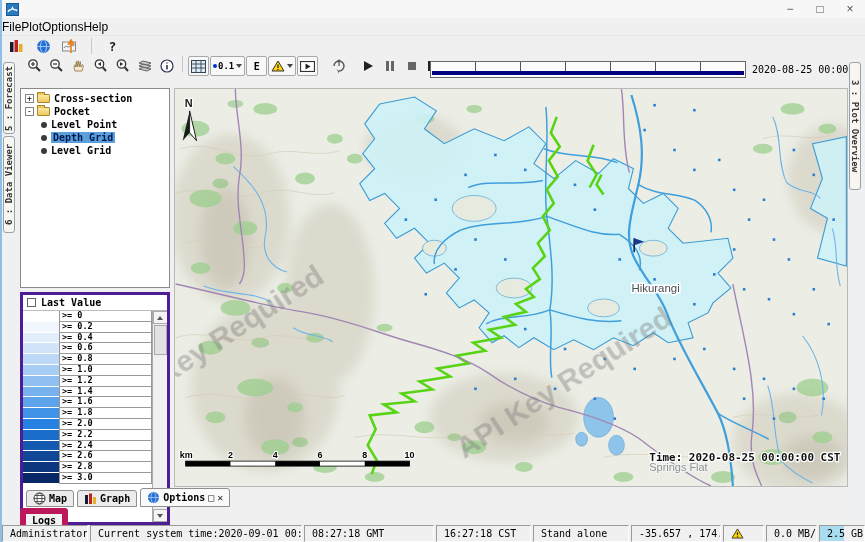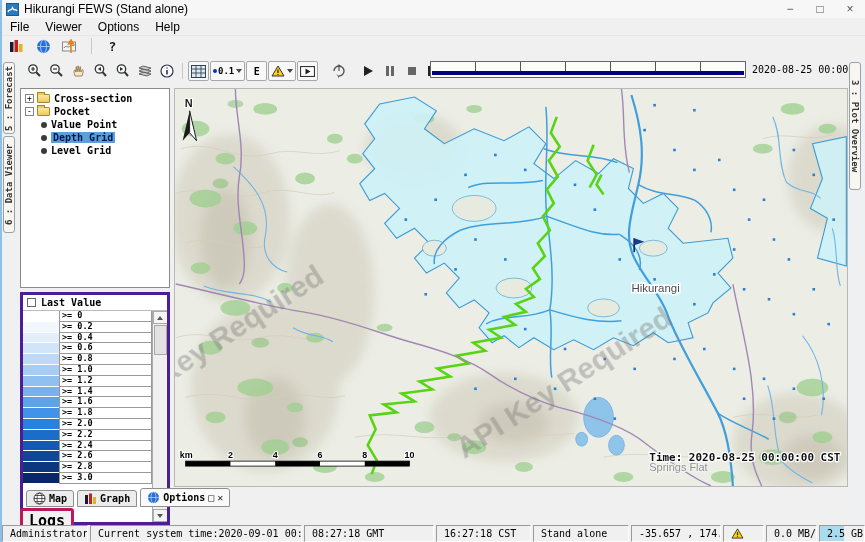--- a/index.html
+++ b/index.html
@@ -12,25 +12,25 @@
   .titlebar { left:0; top:0; width:863px; height:18px; background:#f7f7f7; display:flex; align-items:center;
               font-family:"Liberation Sans",sans-serif; font-size:12px; }
   .app-icon { width:13px; height:13px; margin:0 5px 0 4px; background:#2a7ac0; border:1px solid #1a5a94;
               display:flex; align-items:center; justify-content:center; }
   .win-controls { margin-left:auto; display:flex; }
   .win-btn { width:30px; text-align:center; color:#555; font-size:12px; line-height:18px; cursor:default; }
 
   
   .menubar { left:0; top:18px; width:863px; height:18px; display:flex; align-items:center;
              font-family:"Liberation Sans",sans-serif; font-size:12px; border-bottom:1px solid #e6e6e6; }
-  .menu-item { padding:0 8px; line-height:18px; }
+  .menu-item { padding:0 0; line-height:18px; }
 
   
   .toolbar1 { left:0; top:36px; width:863px; height:20px; display:flex; align-items:center; gap:6px; padding-left:4px; }
-  .toolbar2 { left:0; top:56px; width:863px; height:30px; display:flex; align-items:center; gap:1px; padding-left:22px; }
+  .toolbar2 { left:0; top:56px; width:863px; height:30px; display:flex; gap:1px; padding-left:22px; }
   .tbtn { width:21px; height:20px; display:flex; align-items:center; justify-content:center; }
   .tbtn.boxed { border:1px solid #a8a8a8; background:#f8f8f8; border-radius:2px; }
   .tsep { width:1px; height:16px; background:#c8c8c8; margin:0 4px; }
   .interval-btn { display:flex; align-items:center; gap:1px; border:1px solid #a8a8a8; background:#f8f8f8;
                   height:20px; padding:0 2px; border-radius:2px; font-size:9px; font-weight:bold; }
   .dot-blue { width:4px; height:4px; border-radius:50%; background:#0033cc; }
   .caret { width:0; height:0; border-left:3px solid transparent; border-right:3px solid transparent; border-top:4px solid #444; margin-left:1px; }
   .timeline { position:absolute; left:428px; top:5px; width:316px; height:17px; border:1px solid #666; background:#fcfcfc; }
   .timeline .ticks { position:absolute; left:0; top:0; width:100%; height:9px;
       background:repeating-linear-gradient(to right,transparent 0 44px,#555 44px 45px); }
@@ -80,50 +80,49 @@
   
   .map-wrap { left:172px; top:88px; width:674px; height:399px; background:#eceee6; border:1px solid #b8b8b8; }
 
   
   .tabbar { left:18px; top:487px; width:828px; height:20px; display:flex; align-items:flex-end; gap:3px; padding-left:6px; }
   .btab { height:17px; border:1px solid #8f8f8f; border-radius:3px 3px 0 0; background:#ececec; display:flex;
           align-items:center; gap:3px; padding:0 6px; font-size:10px; font-weight:bold; }
   .btab.active { background:#fafafa; height:19px; }
   .tab-glyph { font-size:10px; font-weight:bold; color:#222; line-height:10px; }
   .logsrow { left:18px; top:508px; }
-  .logs-btn { border:3px solid #be185d; border-radius:3px; background:#f2f2f2; font-size:15px; font-weight:bold;
+  .logs-btn { border:6px solid #be185d; border-radius:3px; background:#f2f2f2; font-size:10px; font-weight:bold;
               padding:1px 6px; display:inline-block; }
 
   
   .statusbar { left:0; top:524px; width:863px; height:18px; display:flex; gap:2px; align-items:stretch; padding-top:1px; }
   .scell { border:1px solid; border-color:#9a9a9a #fdfdfd #fdfdfd #9a9a9a; background:#f0f0f0; font-size:10px;
            line-height:15px; padding-left:7px; white-space:nowrap; overflow:hidden; }
   .mem { background:linear-gradient(to right,#aadcf0 0 55%, #f0f0f0 55%); }
   svg text { font-family:"Liberation Sans",sans-serif; }
 </style>
 </head>
 <body>
 
 <div class="abs titlebar">
   <span class="app-icon">
     <svg width="11" height="11" viewBox="0 0 11 11">
         <path d="M1,8 C2,4 4,8 5.5,4 C7,8 9,4 10,7" stroke="#fff" stroke-width="1.4" fill="none"></path>
       </svg>
   </span>
-  <span>Hikurangi FEWS  (Stand alone)</span>
   <span class="win-controls">
     <span class="win-btn">−</span>
     <span class="win-btn">□</span>
     <span class="win-btn">×</span>
   </span>
 </div>
 
 <div class="abs menubar">
   <span class="menu-item">File</span>
-  <span class="menu-item">Viewer</span>
+  <span class="menu-item">Plot</span>
   <span class="menu-item">Options</span>
   <span class="menu-item">Help</span>
 </div>
 
 <div class="abs toolbar1">
   <span class="tbtn">
     <svg width="15" height="14" viewBox="0 0 15 14">
         <rect x="1" y="3" width="3.5" height="10" fill="#1a1a2e"></rect>
         <rect x="5.5" y="1" width="3.5" height="12" fill="#c02020"></rect>
         <rect x="10" y="5" width="3.5" height="8" fill="#e8b020"></rect>
@@ -289,21 +288,21 @@
     <span>Cross-section</span>
   </div>
   <div class="trow">
     <span class="expander">-</span>
     <span class="folder"></span>
     <span>Pocket</span>
   </div>
   <div class="trow">
     <span class="tindent"></span>
       <span class="bullet"></span>
-    <span>Value Point</span>
+    <span>Level Point</span>
   </div>
   <div class="trow">
     <span class="tindent"></span>
       <span class="bullet"></span>
     <span class="tsel">Depth Grid</span>
   </div>
   <div class="trow">
     <span class="tindent"></span>
       <span class="bullet"></span>
     <span>Level Grid</span>

